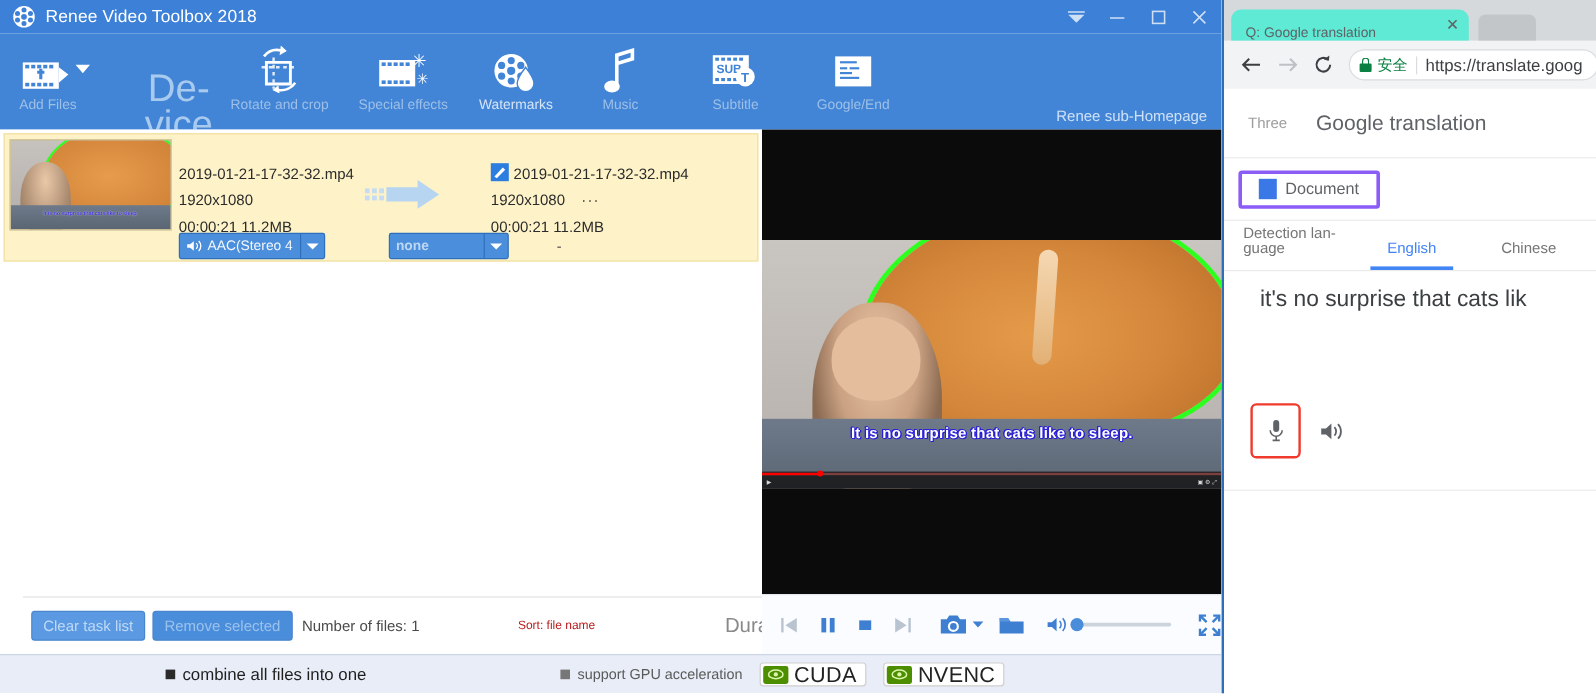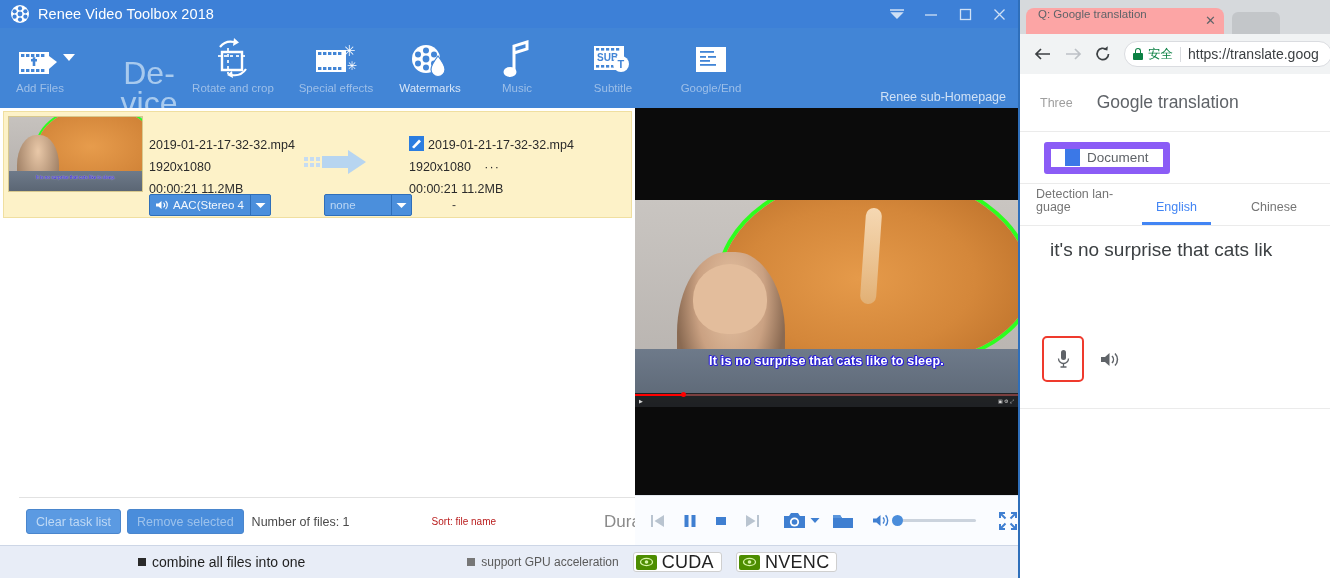--- a/index.html
+++ b/index.html
@@ -102,21 +102,21 @@
     background: #4b8fdc; border: 1px solid #2f6fba; border-radius: 2px;
   }
   .combo .cbody {
     display: flex; align-items: center; gap: 4px; padding: 0 6px 0 5px;
     color: #f2f7fd; font-size: 11.5px; white-space: nowrap;
   }
   .combo .carrow {
     width: 20px; height: 20px; border-left: 1px solid #2f6fba;
     display: flex; align-items: center; justify-content: center;
   }
-  .combo2 { margin-left: 53px; width: 88px; }
+  .combo2 { margin-left: 53px; width: 100px; font-weight: bold; }
   .combo2 .cbody { flex: 1; color: #bcd7f4; }
   .dash-cell { margin-left: 40px; font-size: 12px; color: #444; }
 
   
   .list-bottom {
     position: absolute; left: 0; top: 497px; width: 635px; height: 48px;
     background: #fff; border-top: 1px solid #e2e2e2;
     display: flex; align-items: center; margin-left: 19px;
   }
   .btn-flat {
@@ -218,22 +218,22 @@
   .browser {
     position: absolute; left: 1018px; top: 0; width: 312px; height: 578px;
     background: #fff; border-left: 2px solid #2f6fba; overflow: hidden;
   }
   .chrome-top {
     position: absolute; left: 0; top: 0; width: 312px; height: 34px;
     background: #d6d9dc;
   }
   .chrome-tab {
     position: absolute; left: 6px; top: 8px; width: 198px; height: 26px;
-    background: #fca5a5; border-radius: 8px 8px 0 0;
-    display: flex; align-items: flex-start;
+    background: #5eead4; border-radius: 8px 8px 0 0;
+    display: flex; align-items: flex-end;
   }
   .chrome-tab .ttl {
     margin-left: 12px; font-size: 11.5px; color: #5f6368;
     white-space: nowrap; overflow: hidden; max-width: 152px;
   }
   .tab-close { position: absolute; right: 8px; top: 5px; color: #5f6368; font-size: 13px; }
   .tab-ghost {
     position: absolute; left: 212px; top: 12px; width: 48px; height: 22px;
     background: #c3c6c9; border-radius: 6px 6px 0 0;
   }
@@ -263,21 +263,21 @@
   .gt-title { margin-left: 24px; font-size: 17.5px; color: #5f6368; white-space: nowrap; }
   .gt-modes {
     position: absolute; left: 0; top: 58px; width: 312px; height: 52px;
     border-bottom: 1px solid #ebebeb; display: flex; align-items: center;
   }
   .mode-btn {
     height: 32px; border-radius: 3px; display: flex; align-items: center; gap: 7px;
     padding: 0 14px; font-size: 13.5px; white-space: nowrap;
   }
   .mode-active { margin-left: 22px; background: #e8f0fe; color: #3367d6; border: 1px solid #d6e3fb; }
-  .mode-plain { margin-left: 24px; background: #fff; color: #5f6368; border: 7px solid #8b5cf6; }
+  .mode-plain { margin-left: 12px; background: #fff; color: #5f6368; border: 3px solid #8b5cf6; }
   .doc-ico { width: 15px; height: 17px; background: #3b78e7; flex: none; }
   .gt-langs {
     position: absolute; left: 0; top: 110px; width: 312px; height: 42px;
     border-bottom: 1px solid #ebebeb; display: flex; align-items: flex-end;
   }
   .lang {
     position: relative; font-size: 12.5px; color: #757575;
     padding-bottom: 11px; white-space: nowrap; line-height: 13px;
   }
   .lang.active { color: #4285f4; }

